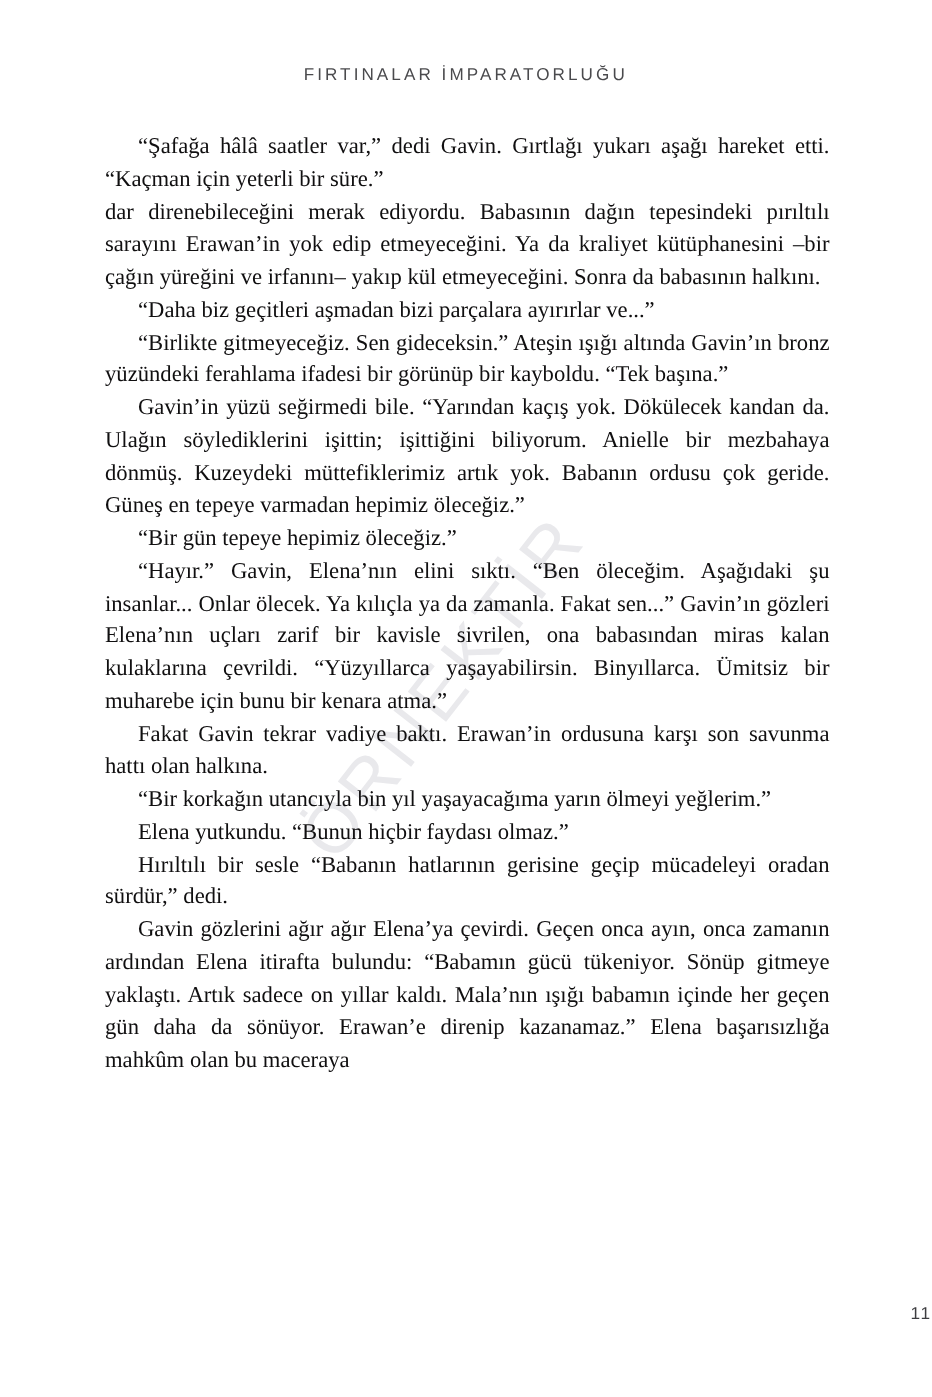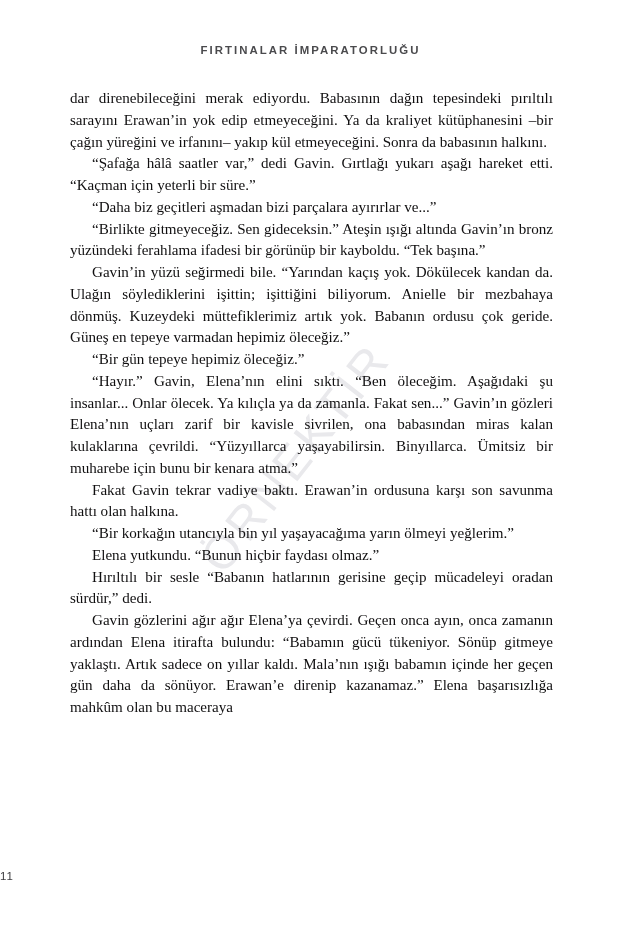--- a/index.html
+++ b/index.html
@@ -51,21 +51,21 @@
     left: 0;
     top: 40px;
     width: 621px;
     text-align: center;
     z-index: 3;
   }
 
   #running-head .rh-text {
     font-family: "Liberation Sans", "DejaVu Sans", sans-serif;
     font-size: 11.4px;
-    font-weight: 700;
+    font-weight: 400;
     letter-spacing: 2.05px;
     color: #4a4a4d;
     text-transform: uppercase;
     white-space: nowrap;
   }
 
   
   #text-block {
     position: absolute;
     left: 70px;
@@ -88,21 +88,21 @@
   .para.no-indent {
     text-indent: 0;
   }
 
   
   #folio {
     position: absolute;
     left: 0;
     top: 866px;
     width: 621px;
-    text-align: left;
+    text-align: right;
     z-index: 3;
   }
 
   #folio .folio-text {
     font-family: "Liberation Sans", "DejaVu Sans", sans-serif;
     font-size: 11.5px;
     letter-spacing: 1px;
     color: #3d3d40;
   }
 </style>
@@ -113,22 +113,22 @@
 
   <div id="watermark-layer">
     <div id="watermark-text">ÖRNEKTİR</div>
   </div>
 
   <div id="running-head">
     <span class="rh-text">FIRTINALAR İMPARATORLUĞU</span>
   </div>
 
   <div id="text-block">
+      <p class="para">“Şafağa hâlâ saatler var,” dedi Gavin. Gırtlağı yukarı aşağı hareket etti. “Kaçman için yeterli bir süre.”</p>
       <p class="para no-indent">dar direnebileceğini merak ediyordu. Babasının dağın tepesindeki pırıltılı sarayını Erawan’in yok edip etmeyeceğini. Ya da kraliyet kütüphanesini –bir çağın yüreğini ve irfanını– yakıp kül etmeyeceğini. Sonra da babasının halkını.</p>
-      <p class="para">“Şafağa hâlâ saatler var,” dedi Gavin. Gırtlağı yukarı aşağı hareket etti. “Kaçman için yeterli bir süre.”</p>
       <p class="para">“Daha biz geçitleri aşmadan bizi parçalara ayırırlar ve...”</p>
       <p class="para">“Birlikte gitmeyeceğiz. Sen gideceksin.” Ateşin ışığı altında Gavin’ın bronz yüzündeki ferahlama ifadesi bir görünüp bir kayboldu. “Tek başına.”</p>
       <p class="para">Gavin’in yüzü seğirmedi bile. “Yarından kaçış yok. Dökülecek kandan da. Ulağın söylediklerini işittin; işittiğini biliyorum. Anielle bir mezbahaya dönmüş. Kuzeydeki müttefiklerimiz artık yok. Babanın ordusu çok geride. Güneş en tepeye varmadan hepimiz öleceğiz.”</p>
       <p class="para">“Bir gün tepeye hepimiz öleceğiz.”</p>
       <p class="para">“Hayır.” Gavin, Elena’nın elini sıktı. “Ben öleceğim. Aşağıdaki şu insanlar... Onlar ölecek. Ya kılıçla ya da zamanla. Fakat sen...” Gavin’ın gözleri Elena’nın uçları zarif bir kavisle sivrilen, ona babasından miras kalan kulaklarına çevrildi. “Yüzyıllarca yaşayabilirsin. Binyıllarca. Ümitsiz bir muharebe için bunu bir kenara atma.”</p>
       <p class="para">Fakat Gavin tekrar vadiye baktı. Erawan’in ordusuna karşı son savunma hattı olan halkına.</p>
       <p class="para">“Bir korkağın utancıyla bin yıl yaşayacağıma yarın ölmeyi yeğlerim.”</p>
       <p class="para">Elena yutkundu. “Bunun hiçbir faydası olmaz.”</p>
       <p class="para">Hırıltılı bir sesle “Babanın hatlarının gerisine geçip mücadeleyi oradan sürdür,” dedi.</p>
       <p class="para">Gavin gözlerini ağır ağır Elena’ya çevirdi. Geçen onca ayın, onca zamanın ardından Elena itirafta bulundu: “Babamın gücü tükeniyor. Sönüp gitmeye yaklaştı. Artık sadece on yıllar kaldı. Mala’nın ışığı babamın içinde her geçen gün daha da sönüyor. Erawan’e direnip kazanamaz.” Elena başarısızlığa mahkûm olan bu maceraya</p>

